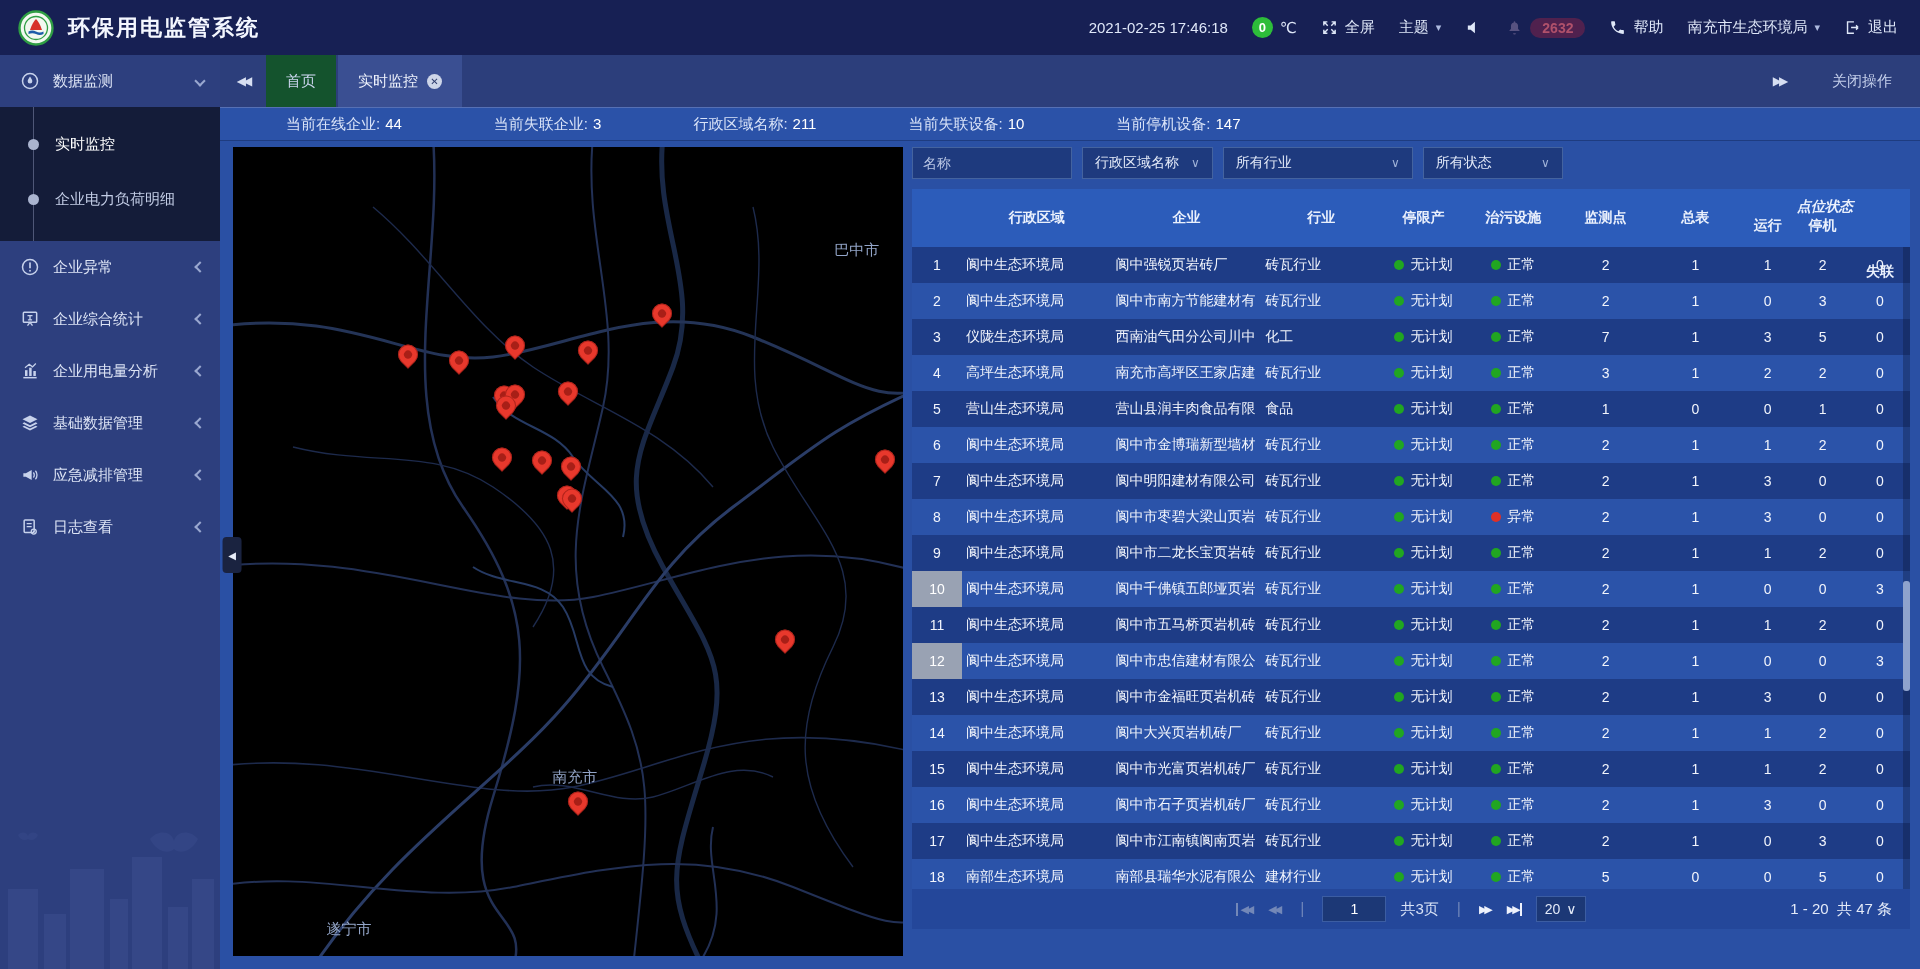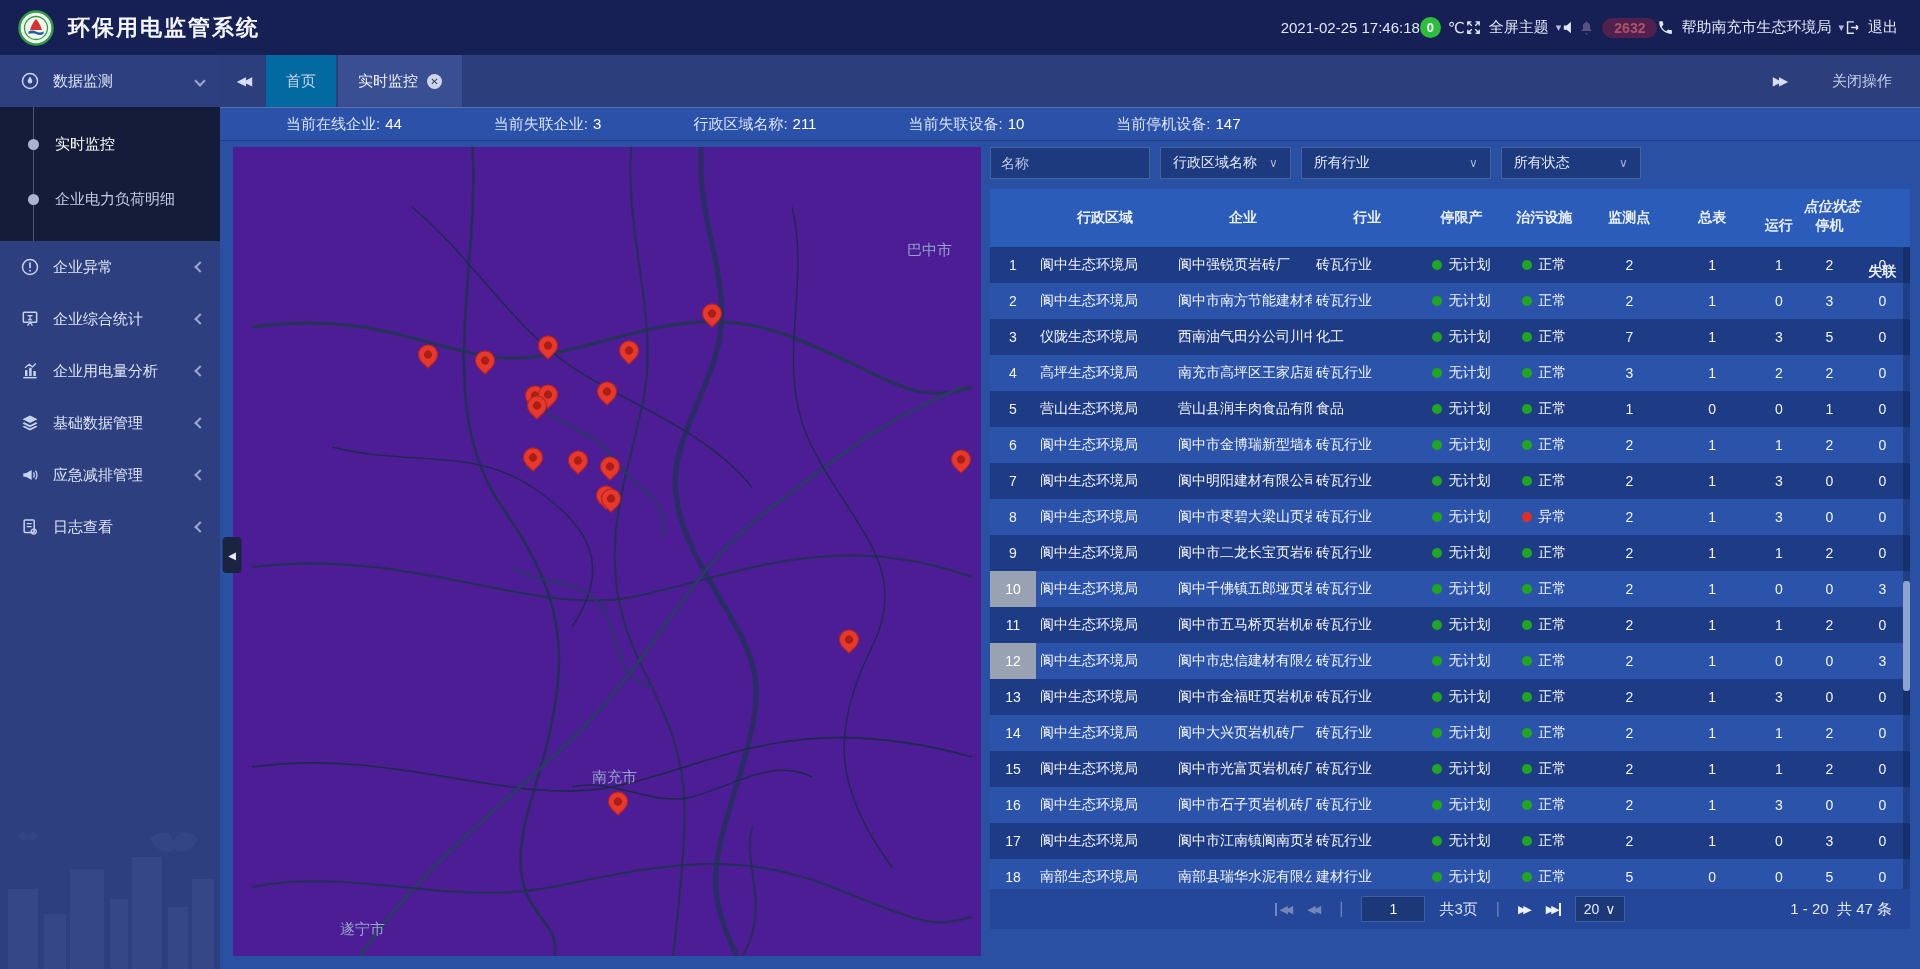--- a/index.html
+++ b/index.html
@@ -3,21 +3,21 @@
 <meta charset="utf-8">
 <style>
   * { box-sizing: border-box; margin: 0; padding: 0; }
   html,body { width:1920px; height:969px; overflow:hidden; }
   body { font-family:"Liberation Sans","DejaVu Sans",sans-serif; background:#2a50a4; color:#fff; }
 
   
   .header { height:55px; background:#172054; display:flex; align-items:center; padding:0 22px 0 18px; }
   .logo { width:36px; height:36px; flex:0 0 auto; }
   .app-title { font-size:22px; font-weight:bold; letter-spacing:2px; margin-left:14px; color:#f4f7ff; }
-  .hright { margin-left:auto; display:flex; align-items:center; font-size:15px; color:#dfe7f8; }
+  .hright { margin-left:auto; display:flex; align-items:center; gap:24px; font-size:15px; color:#dfe7f8; }
   .hitem { display:flex; align-items:center; gap:7px; cursor:default; white-space:nowrap; }
   .temp-circle { width:21px; height:21px; border-radius:50%; background:#2dbd3a; color:#fff; font-size:13px; font-weight:bold;
                  display:flex; align-items:center; justify-content:center; }
   .count-badge { background:rgba(150,35,70,.45); color:#b0516b; border-radius:11px; padding:2px 12px; font-size:14px; font-weight:bold; }
   .caret-down { font-size:11px; color:#aebadf; }
   .hicon { width:17px; height:17px; display:inline-block; }
   .hicon svg { width:100%; height:100%; display:block; }
   .bell-dim { opacity:.55; color:#8d7ba4; }
 
   
@@ -37,37 +37,37 @@
   .sub-item { height:55px; display:flex; align-items:center; padding-left:55px; font-size:15px; color:#c3cde6; position:relative; cursor:pointer; }
   .sub-item::before { content:""; position:absolute; left:28px; width:11px; height:11px; border-radius:50%; background:#aab4cf; }
   .sub-item.active { color:#ffffff; }
   .skyline { position:absolute; bottom:0; left:0; width:100%; opacity:.30; }
 
   
   .content { flex:1; display:flex; flex-direction:column; min-width:0; background:#2a50a4; }
 
   .tabbar { height:53px; background:#2c3e7b; display:flex; align-items:stretch; border-bottom:1px solid #5670b4; color:#ccd6ef; }
   .tab-scroll { width:46px; display:flex; align-items:center; justify-content:center; font-size:12px; letter-spacing:-3px; color:#d7dff2; cursor:pointer; }
-  .tab { display:flex; align-items:center; gap:9px; padding:0 20px; font-size:15px; background:#0369a1; margin-right:2px; cursor:pointer; }
+  .tab { display:flex; align-items:center; gap:9px; padding:0 20px; font-size:15px; background:#14532d; margin-right:2px; cursor:pointer; }
   .tab.active { background:#3a4f92; color:#eef2fc; }
   .tab-close { width:15px; height:15px; border-radius:50%; background:#cdd5e8; color:#2d3c6d; font-size:10px; line-height:15px;
                text-align:center; font-weight:bold; cursor:pointer; }
   .tab-right { margin-left:auto; display:flex; align-items:center; gap:30px; padding-right:28px; }
   .closeops { font-size:15px; color:#c4cfeb; cursor:pointer; }
 
   .statsbar { height:33px; display:flex; align-items:center; gap:58px; padding-left:32px; font-size:15px;
               background:#2b52a8; border-bottom:1px solid #1e3c80; }
   .stat { white-space:nowrap; }
   .stat .s-label { color:#d9e3f8;margin-left:34px; }
   .stat .s-value { color:#ffffff; margin-left:5px; }
 
   .main { flex:1; display:flex; gap:9px; padding:6px 10px 0 13px; min-height:0; }
 
   
-  .map { width:748px; height:809px; flex:0 0 auto; background:#4c1d95; position:relative; }
+  .map { width:670px; height:809px; flex:0 0 auto; background:#000000; position:relative; }
   .map svg.roads { position:absolute; inset:0; width:100%; height:100%; }
   .city-label { position:absolute; transform:translate(-50%,-50%); color:#93a5c8; font-size:15px; white-space:nowrap; }
   .pin { position:absolute; width:20px; height:20px; background:#e8382c; border-radius:50% 50% 50% 0;
          transform:translate(-50%,-92%) rotate(-45deg); box-shadow:inset 0 0 0 1px rgba(130,20,14,.55); }
   .pin::after { content:""; position:absolute; left:6px; top:6px; width:8px; height:8px; border-radius:50%; background:#a81f17; }
   .map-handle { position:absolute; left:0; top:390px; transform:translateX(-55%); width:19px; height:36px;
                 background:#1a2340; border-radius:4px; display:flex; align-items:center; justify-content:center;
                 color:#e8edf8; font-size:10px; cursor:pointer; z-index:5; }
 
   

